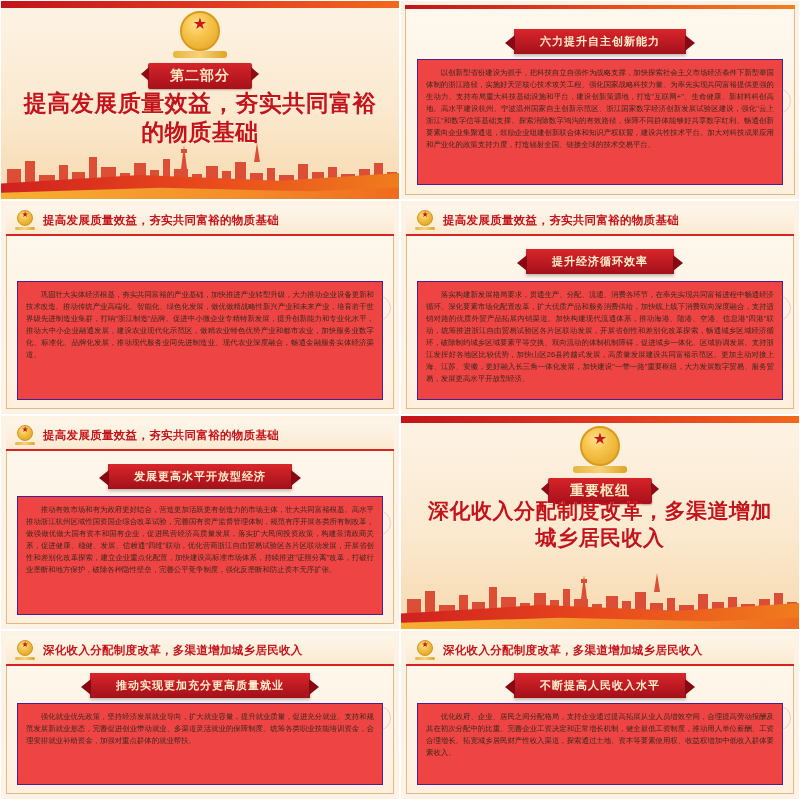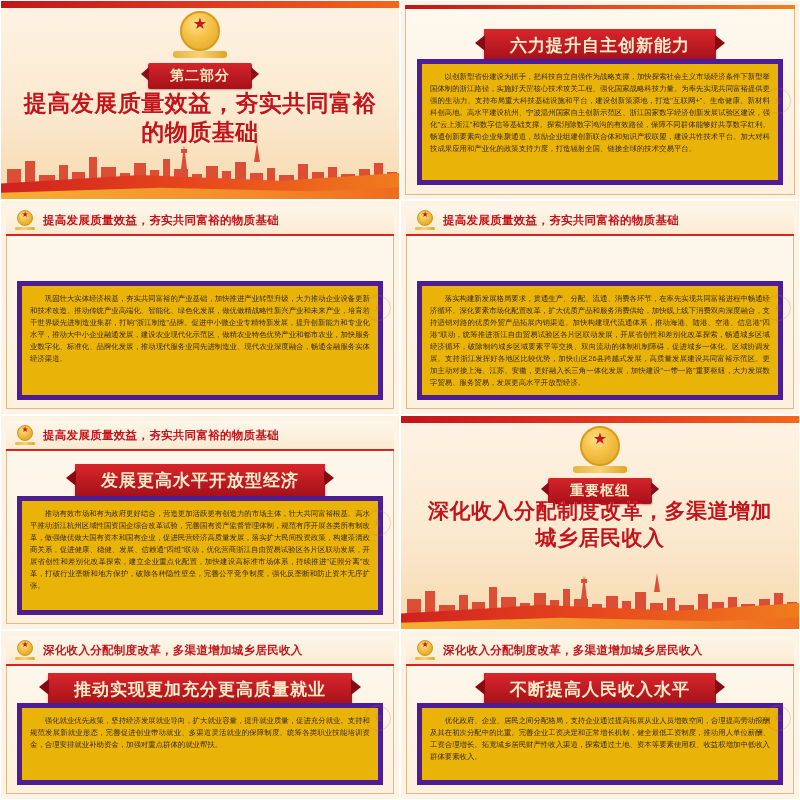--- a/index.html
+++ b/index.html
@@ -131,35 +131,35 @@
   .hdr .htitle {
     color: #c4141b; font-size: 11.5px; font-weight: bold; letter-spacing: .3px;
     white-space: nowrap; overflow: hidden; text-overflow: ellipsis;
   }
 
   .banner {
     position: absolute; left: 50%; transform: translateX(-50%);
     top: 48px;
     padding: 5px 26px;
     background: linear-gradient(180deg, #d9262b 0%, #a3101a 100%);
-    color: #ffeccb; font-size: 17px; font-weight: bold; letter-spacing: 1px;
+    color: #ffeccb; font-size: 11px; font-weight: bold; letter-spacing: 1px;
     white-space: nowrap;
     box-shadow: 0 2px 3px rgba(0,0,0,.25);
   }
   .banner::before, .banner::after {
     content: ""; position: absolute; top: 6px;
     width: 10px; height: 16px; background: #870a12;
   }
   .banner::before { left: -9px; clip-path: polygon(100% 0,100% 100%,0 50%); }
   .banner::after { right: -9px; clip-path: polygon(0 0,0 100%,100% 50%); }
 
   .body-box {
     position: absolute; left: 16px; right: 16px; top: 80px; bottom: 14px;
-    border: 5px solid #4c1d95;
-    background: #eab308;
+    border: 1px solid #4c1d95;
+    background: #ef4444;
     padding: 7px 8px;
     overflow: hidden;
   }
   .body-text {
     font-size: 7.4px;
     line-height: 1.62;
     color: #3a2a1c;
     text-align: justify;
     text-indent: 2em;
     font-family: "Liberation Sans", "DejaVu Sans", sans-serif;
@@ -263,20 +263,21 @@
   <div class="slide content">
     <div class="frame"></div>
     <div class="hdr">
       <span class="mini-emblem">
         <span class="c"></span>
           <span class="s">★</span>
           <span class="b"></span>
       </span>
       <span class="htitle">提高发展质量效益，夯实共同富裕的物质基础</span>
     </div>
+    <div class="banner">提升经济循环效率</div>
     <div class="body-box">
       <p class="body-text">落实构建新发展格局要求，贯通生产、分配、流通、消费各环节，在率先实现共同富裕进程中畅通经济循环。深化要素市场化配置改革，扩大优质产品和服务消费供给，加快线上线下消费双向深度融合，支持适销对路的优质外贸产品拓展内销渠道。加快构建现代流通体系，推动海港、陆港、空港、信息港"四港"联动，统筹推进浙江自由贸易试验区各片区联动发展，开展省创性和差别化改革探索，畅通城乡区域经济循环，破除制约城乡区域要素平等交换、双向流动的体制机制障碍，促进城乡一体化、区域协调发展。支持浙江发挥好各地区比较优势，加快山区26县跨越式发展，高质量发展建设共同富裕示范区。更加主动对接上海、江苏、安徽，更好融入长三角一体化发展，加快建设"一带一路"重要枢纽，大力发展数字贸易、服务贸易，发展更高水平开放型经济。</p>
     </div>
     <div class="wm-circle">党</div>
   </div>
 
   <div class="slide content">
     <div class="frame"></div>
     <div class="hdr">
       <span class="mini-emblem">

